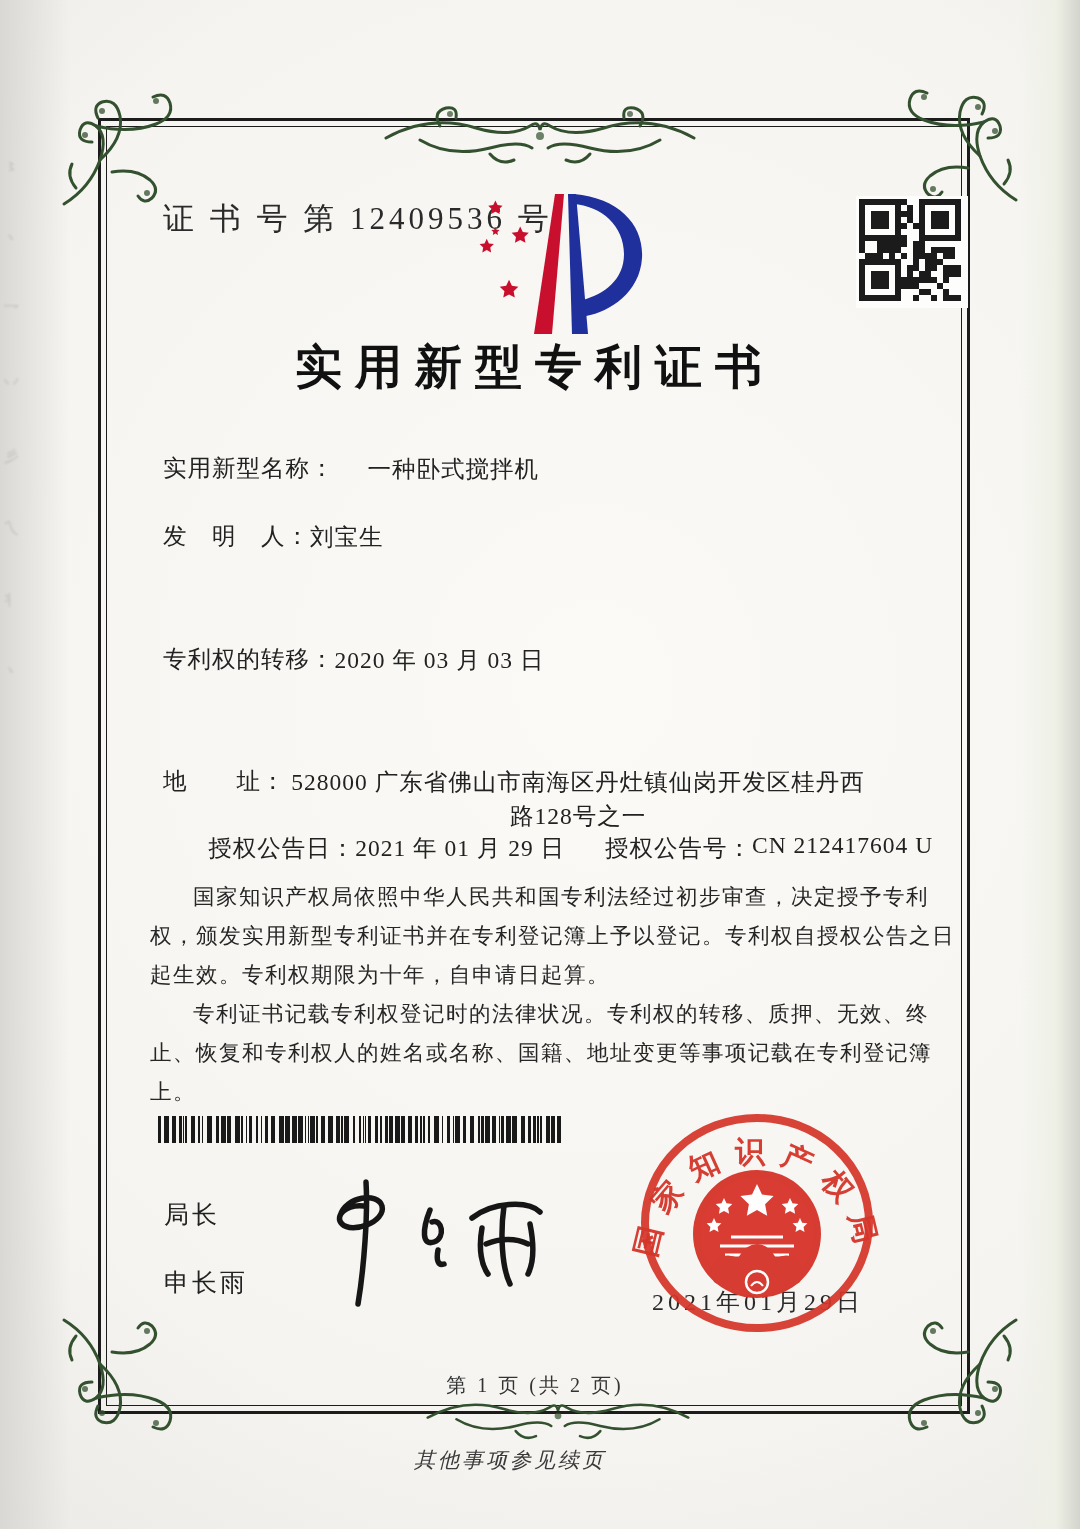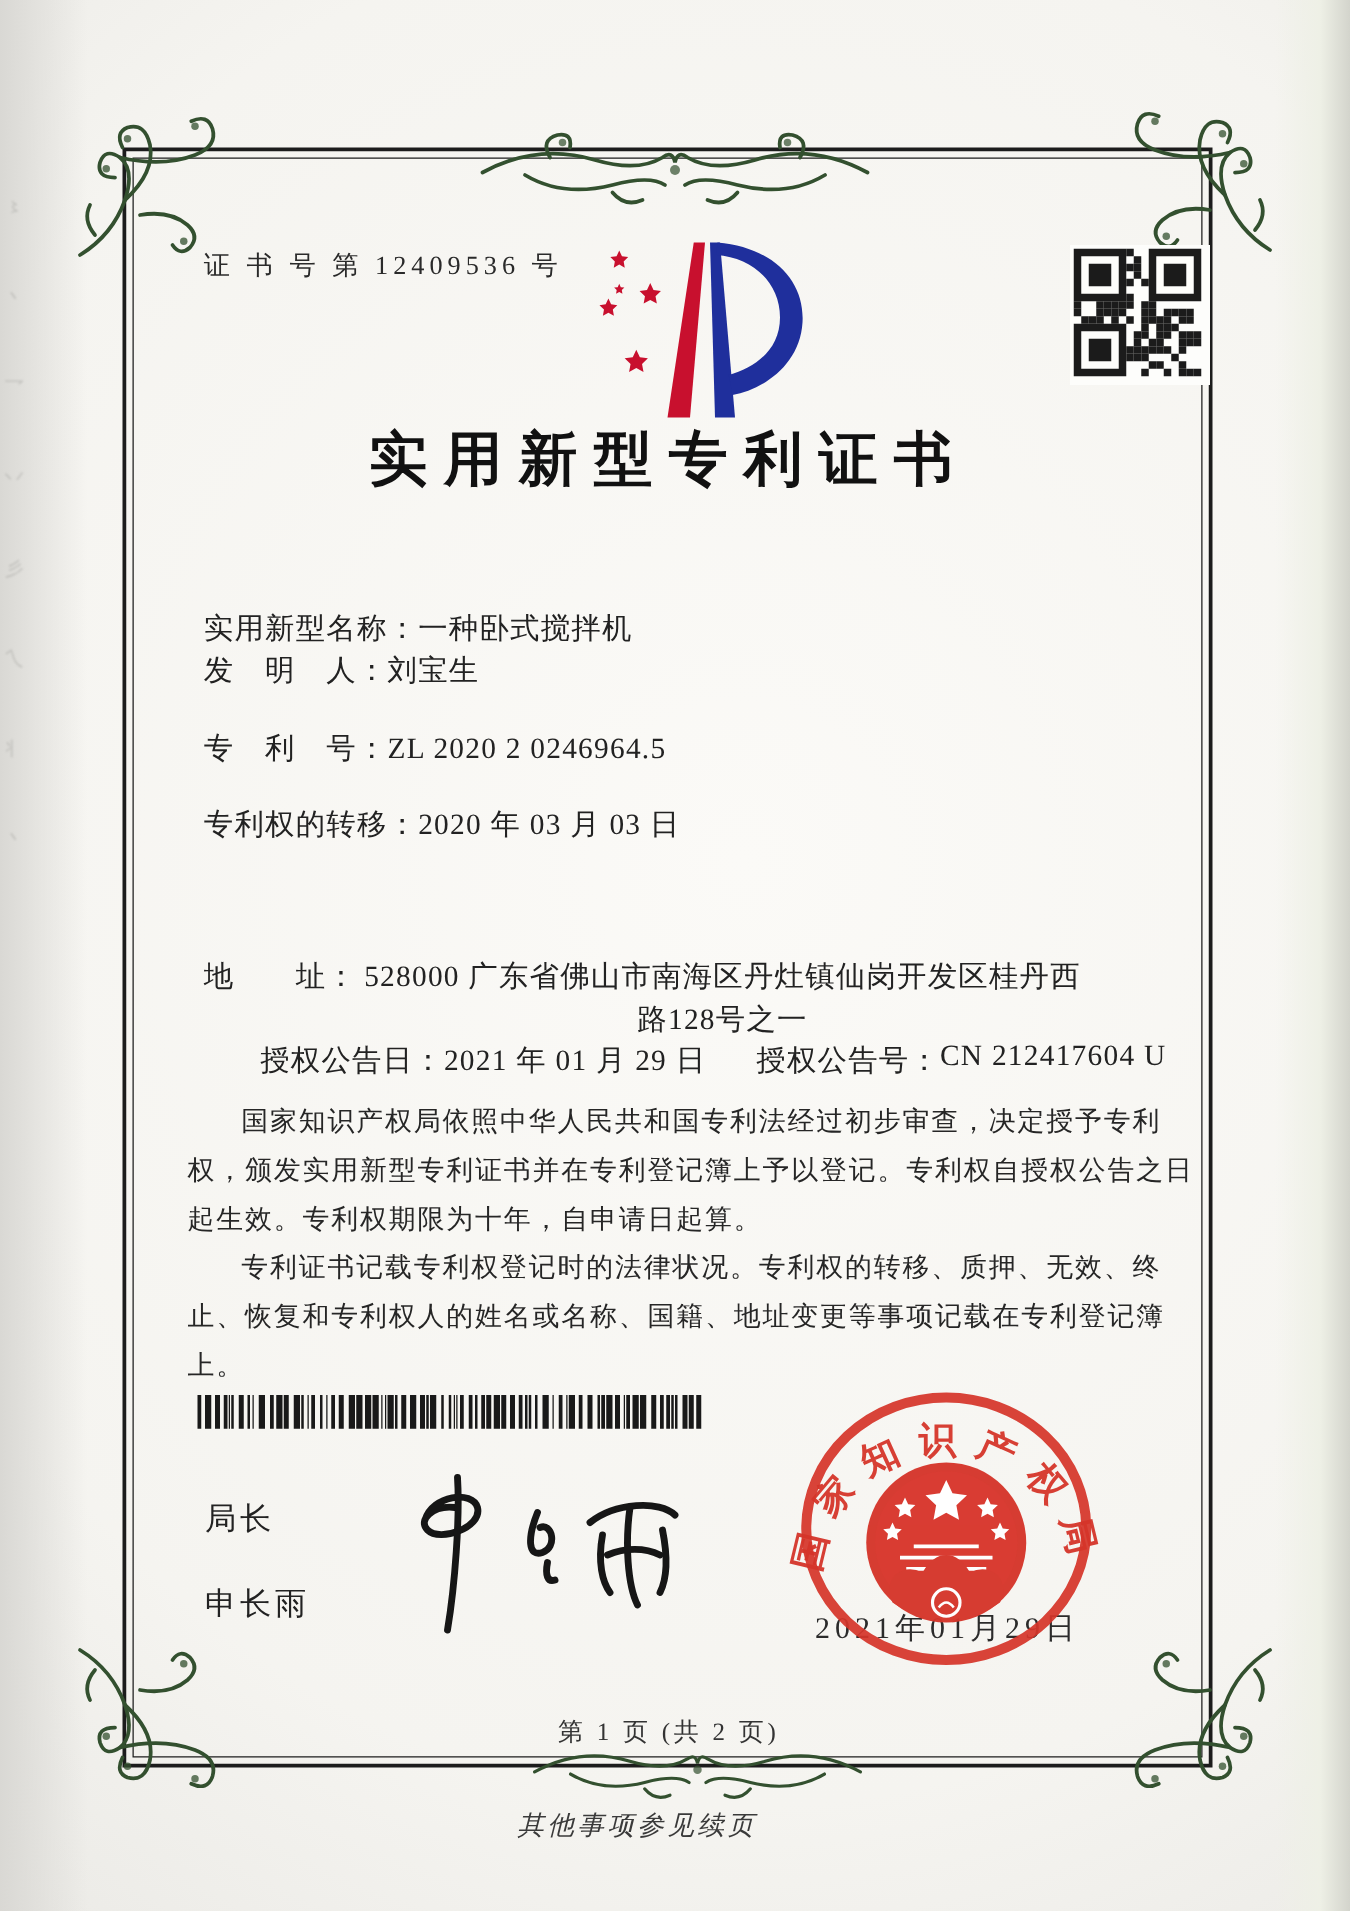--- a/index.html
+++ b/index.html
@@ -48,21 +48,21 @@
   }
   
   .flourish{position:absolute;pointer-events:none;}
   .flourish svg{display:block;}
   .fl-tr{transform:scaleX(-1);}
   .fl-bl{transform:scaleY(-1);}
   .fl-br{transform:scale(-1,-1);}
   
   .cert-no{
     position:absolute;left:163px;top:198px;
-    font-size:21px;letter-spacing:4px;color:#2a2a2a;
+    font-size:31px;letter-spacing:4px;color:#2a2a2a;
   }
   .qr{position:absolute;left:856px;top:196px;width:112px;height:112px;}
   .logo{position:absolute;left:452px;top:188px;width:200px;height:152px;}
   .title{
     position:absolute;left:100px;top:336px;width:870px;
     text-align:center;font-size:47px;font-weight:bold;
     letter-spacing:13px;color:#111;
   }
   
   .field{
@@ -328,31 +328,27 @@
       </g>
       <g fill="var(--logo-blue)">
         <polygon points="116,6 124,6 136,146 120,146"></polygon>
         <path d="M122,6 C168,10 192,38 190,70 C188,104 158,124 134,128 L131,112 C152,106 172,92 172,66 C172,38 150,18 121,16 Z"></path>
       </g>
     </svg>
   </div>
 
   <div class="title">实用新型专利证书</div>
 
-  <div class="field" style="top:486px;">
+  <div class="field" style="top:452px;gap:33px;">
     <span class="lab">实用新型名称：</span>
     <span class="val">一种卧式搅拌机</span>
   </div>
   <div class="field" style="top:520px;">
     <span class="lab">发　明　人：</span>
     <span class="val">刘宝生</span>
-  </div>
-  <div class="field" style="top:582px;">
-    <span class="lab">专　利　号：</span>
-    <span class="val">ZL 2020 2 0246964.5</span>
   </div>
   <div class="field" style="top:643px;">
     <span class="lab">专利权的转移：</span>
     <span class="val">2020 年 03 月 03 日</span>
   </div>
   <div class="field" style="top:765px;">
     <span class="lab">地　　址：</span>
     <span class="val" style="max-width:585px;text-align:center;">528000 广东省佛山市南海区丹灶镇仙岗开发区桂丹西路128号之一</span>
   </div>
 

